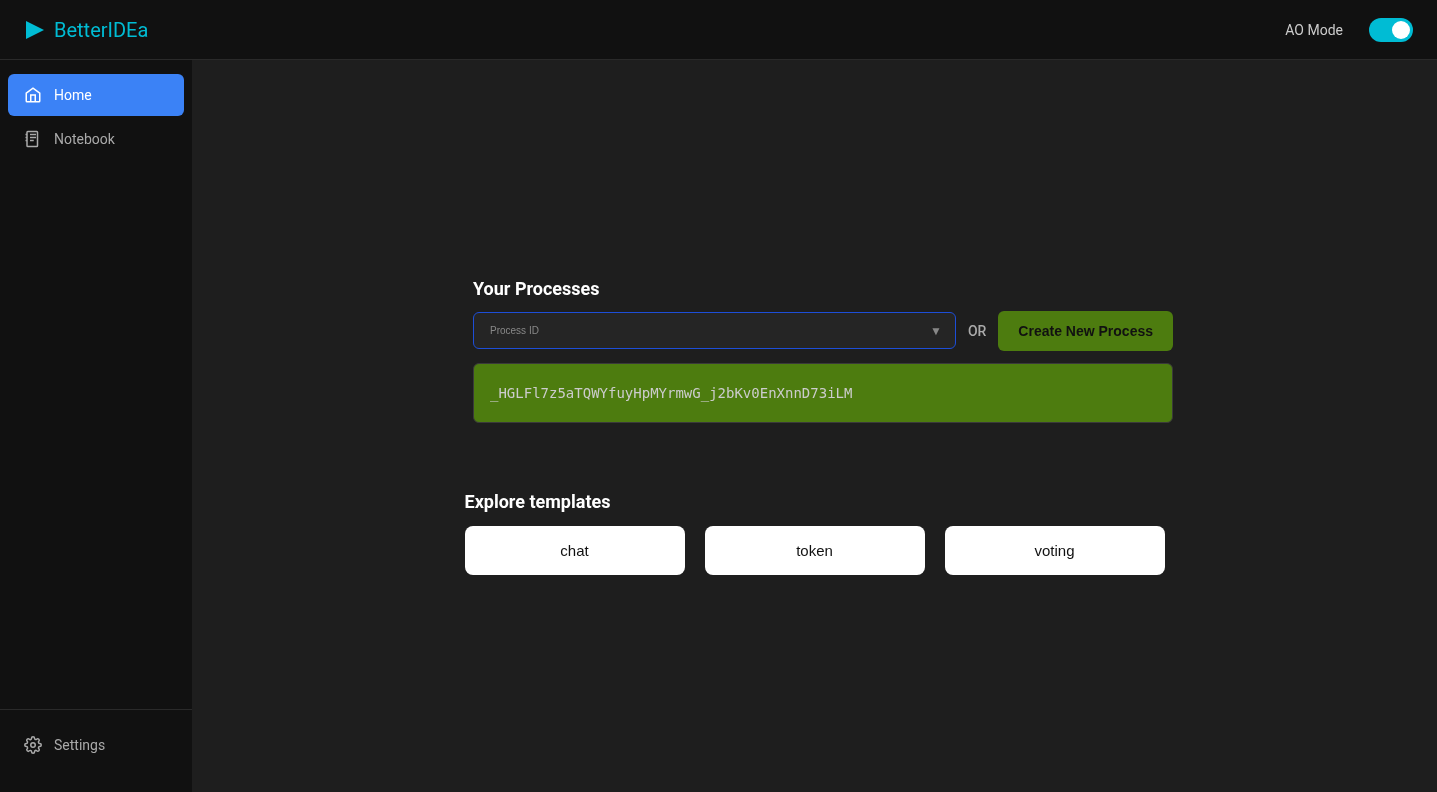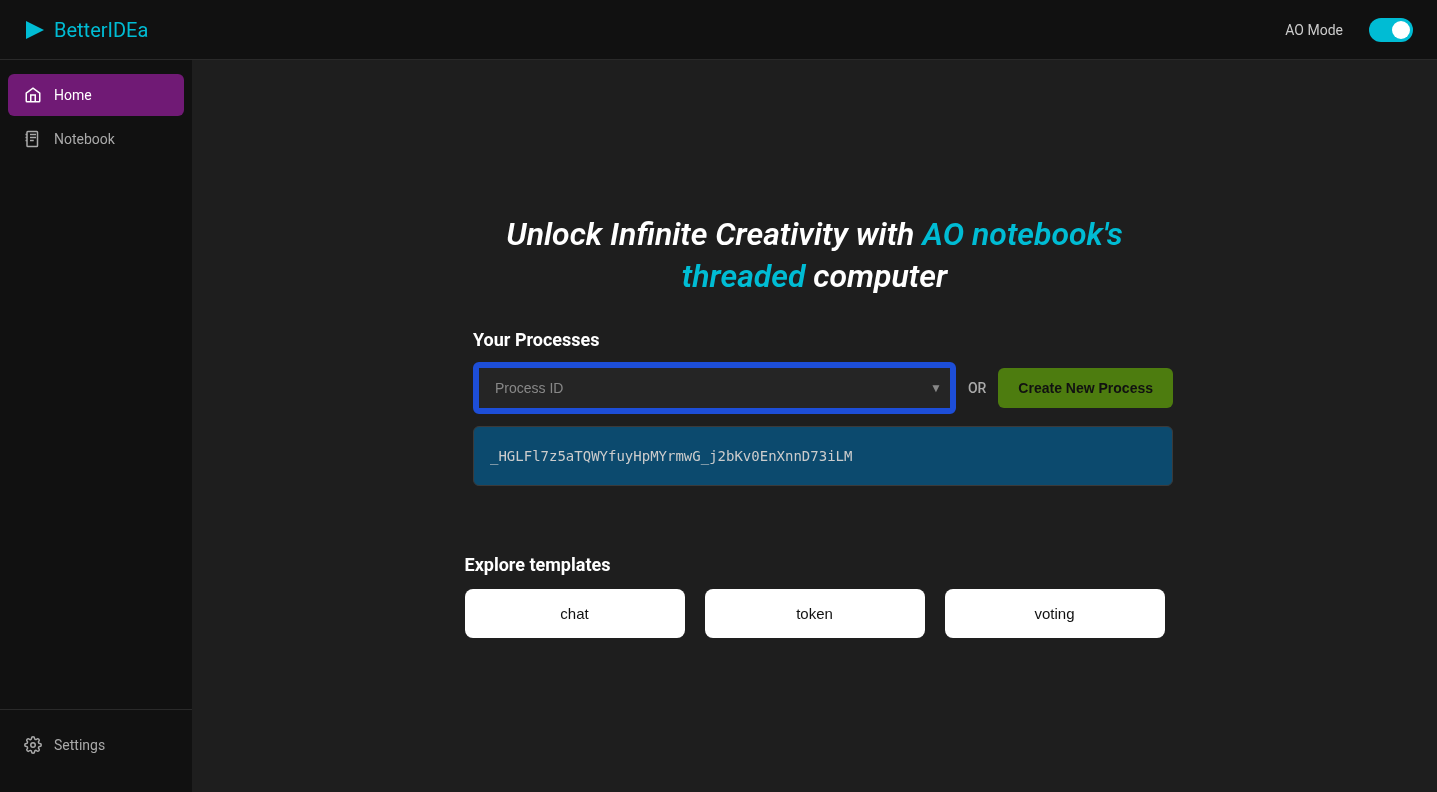--- a/index.html
+++ b/index.html
@@ -111,21 +111,21 @@
       gap: 12px;
       padding: 12px 16px;
       cursor: pointer;
       border-radius: 6px;
       margin: 2px 8px;
       font-size: 14px;
       color: #aaaaaa;
     }
 
     .sidebar-item.active {
-      background-color: #701a75;
+      background-color: #3b82f6;
       color: #ffffff;
     }
 
     .sidebar-icon {
       width: 18px;
       height: 18px;
       display: flex;
       align-items: center;
       justify-content: center;
       flex-shrink: 0;
@@ -203,25 +203,25 @@
     }
 
     .process-select-wrapper {
       flex: 1;
       position: relative;
     }
 
     .process-select {
       width: 100%;
       background-color: #252525;
-      border: 6px solid #1d4ed8;
+      border: 1px solid #1d4ed8;
       color: #888888;
       padding: 12px 40px 12px 16px;
       border-radius: 6px;
-      font-size: 14px;
+      font-size: 10px;
       appearance: none;
       cursor: pointer;
       outline: none;
     }
 
     .select-chevron {
       position: absolute;
       right: 14px;
       top: 50%;
       transform: translateY(-50%);
@@ -244,21 +244,21 @@
       padding: 12px 20px;
       border-radius: 6px;
       font-size: 14px;
       font-weight: 600;
       cursor: pointer;
       white-space: nowrap;
       flex-shrink: 0;
     }
 
     .process-id-display {
-      background-color: #0c4a6e;
+      background-color: #4d7c0f;
       border: 1px solid #3a3a3a;
       border-radius: 6px;
       padding: 21px 16px;
       font-size: 14px;
       color: #cccccc;
       font-family: monospace;
       width: 100%;
       word-break: break-all;
     }
 
@@ -358,23 +358,20 @@
           </svg>
         </span>
         <span>Settings</span>
       </div>
     </div>
   </div>
 
   <div class="main-content">
     <div class="content-center">
 
-      <div class="hero-title">
-        <span>Unlock Infinite Creativity with </span><span class="ao-text">AO</span><span class="notebook-text"> notebook's </span><span class="threaded-text">threaded</span><span class="computer-text"> computer</span>
-      </div>
 
       <div class="processes-section">
         <div class="section-title">Your Processes</div>
 
         <div class="process-row">
           <div class="process-select-wrapper">
             <select class="process-select">
               <option value="">Process ID</option>
             </select>
             <span class="select-chevron">▼</span>

